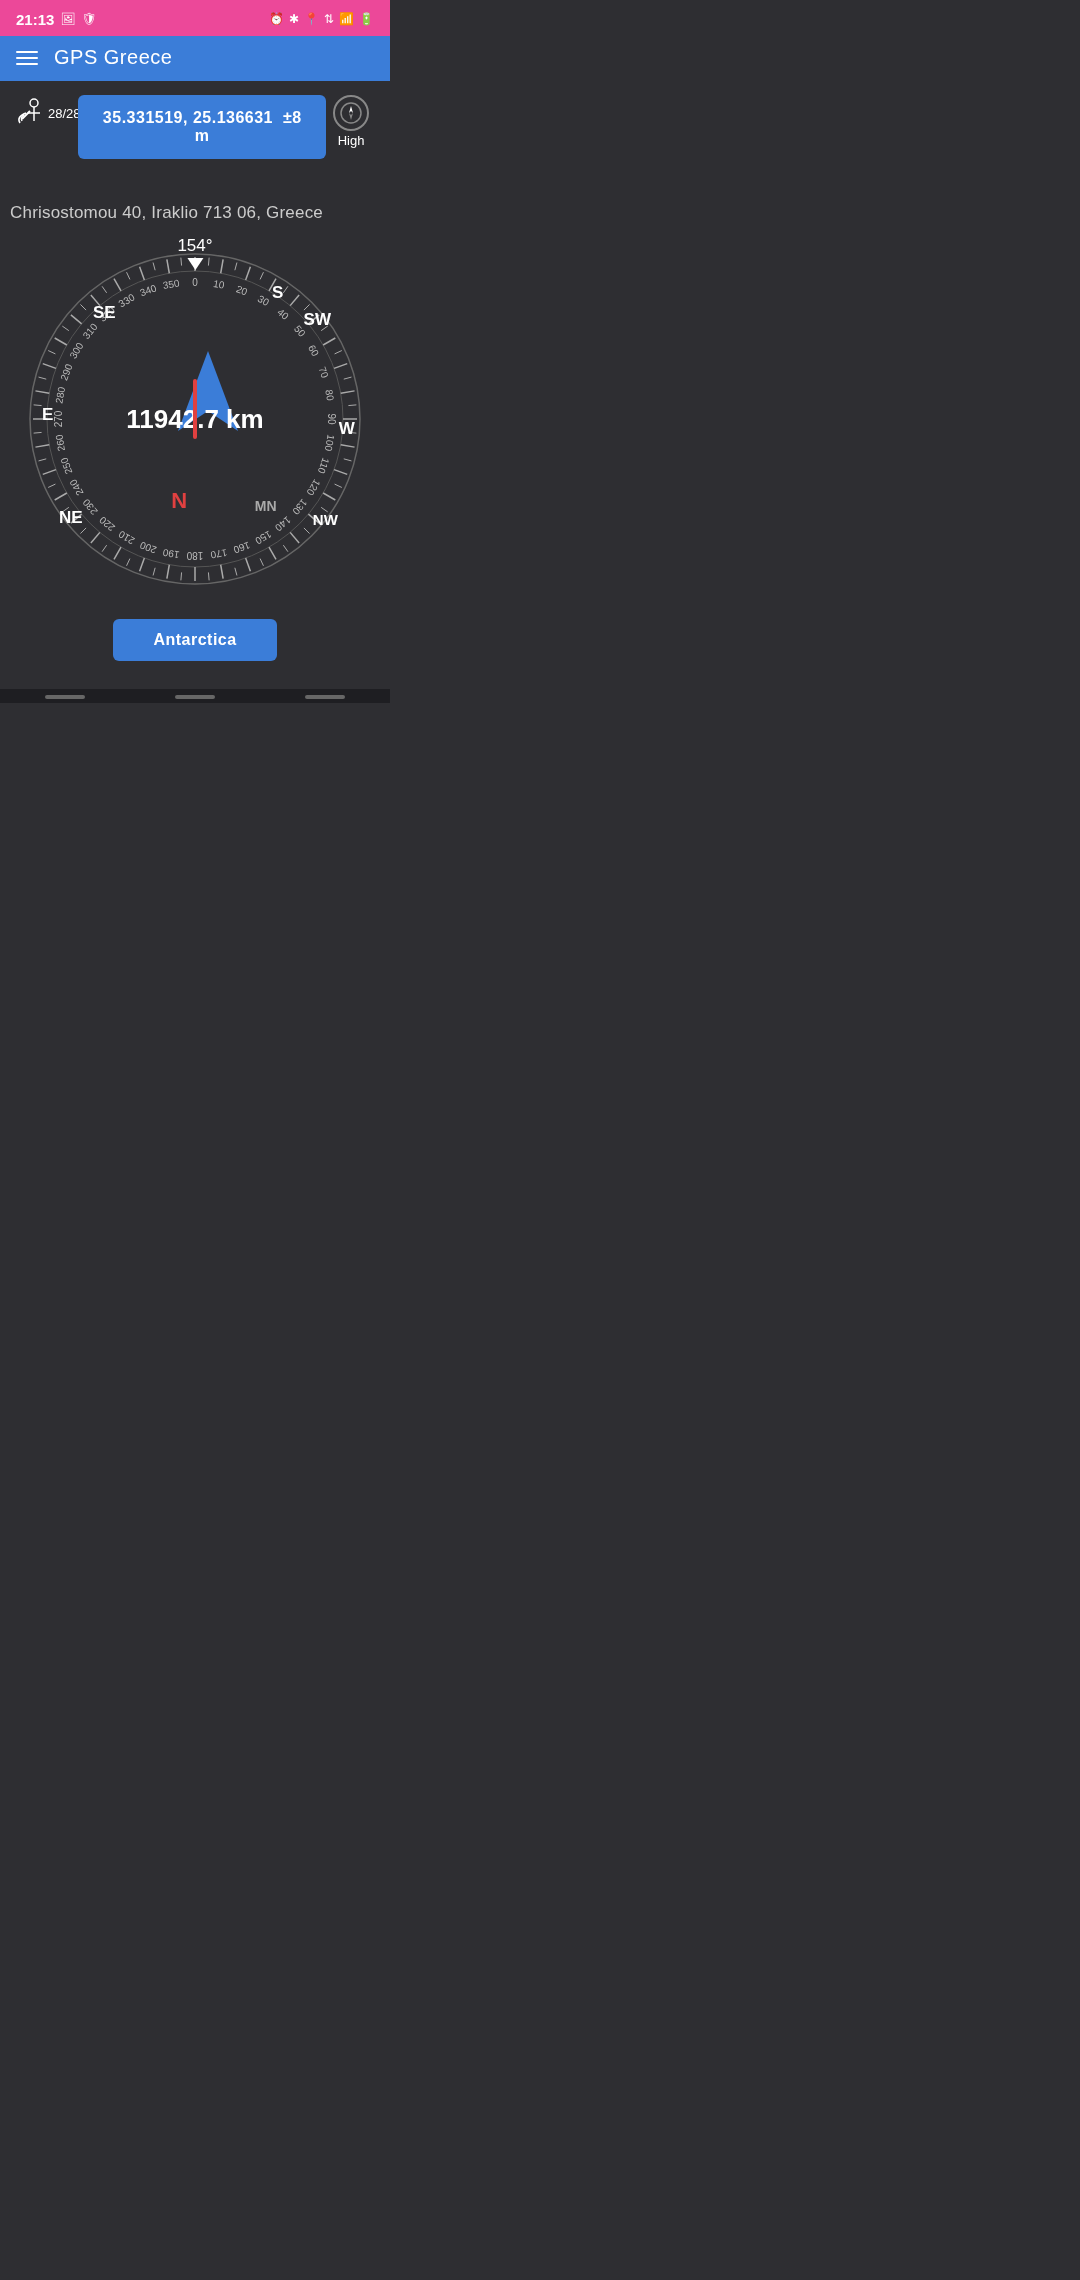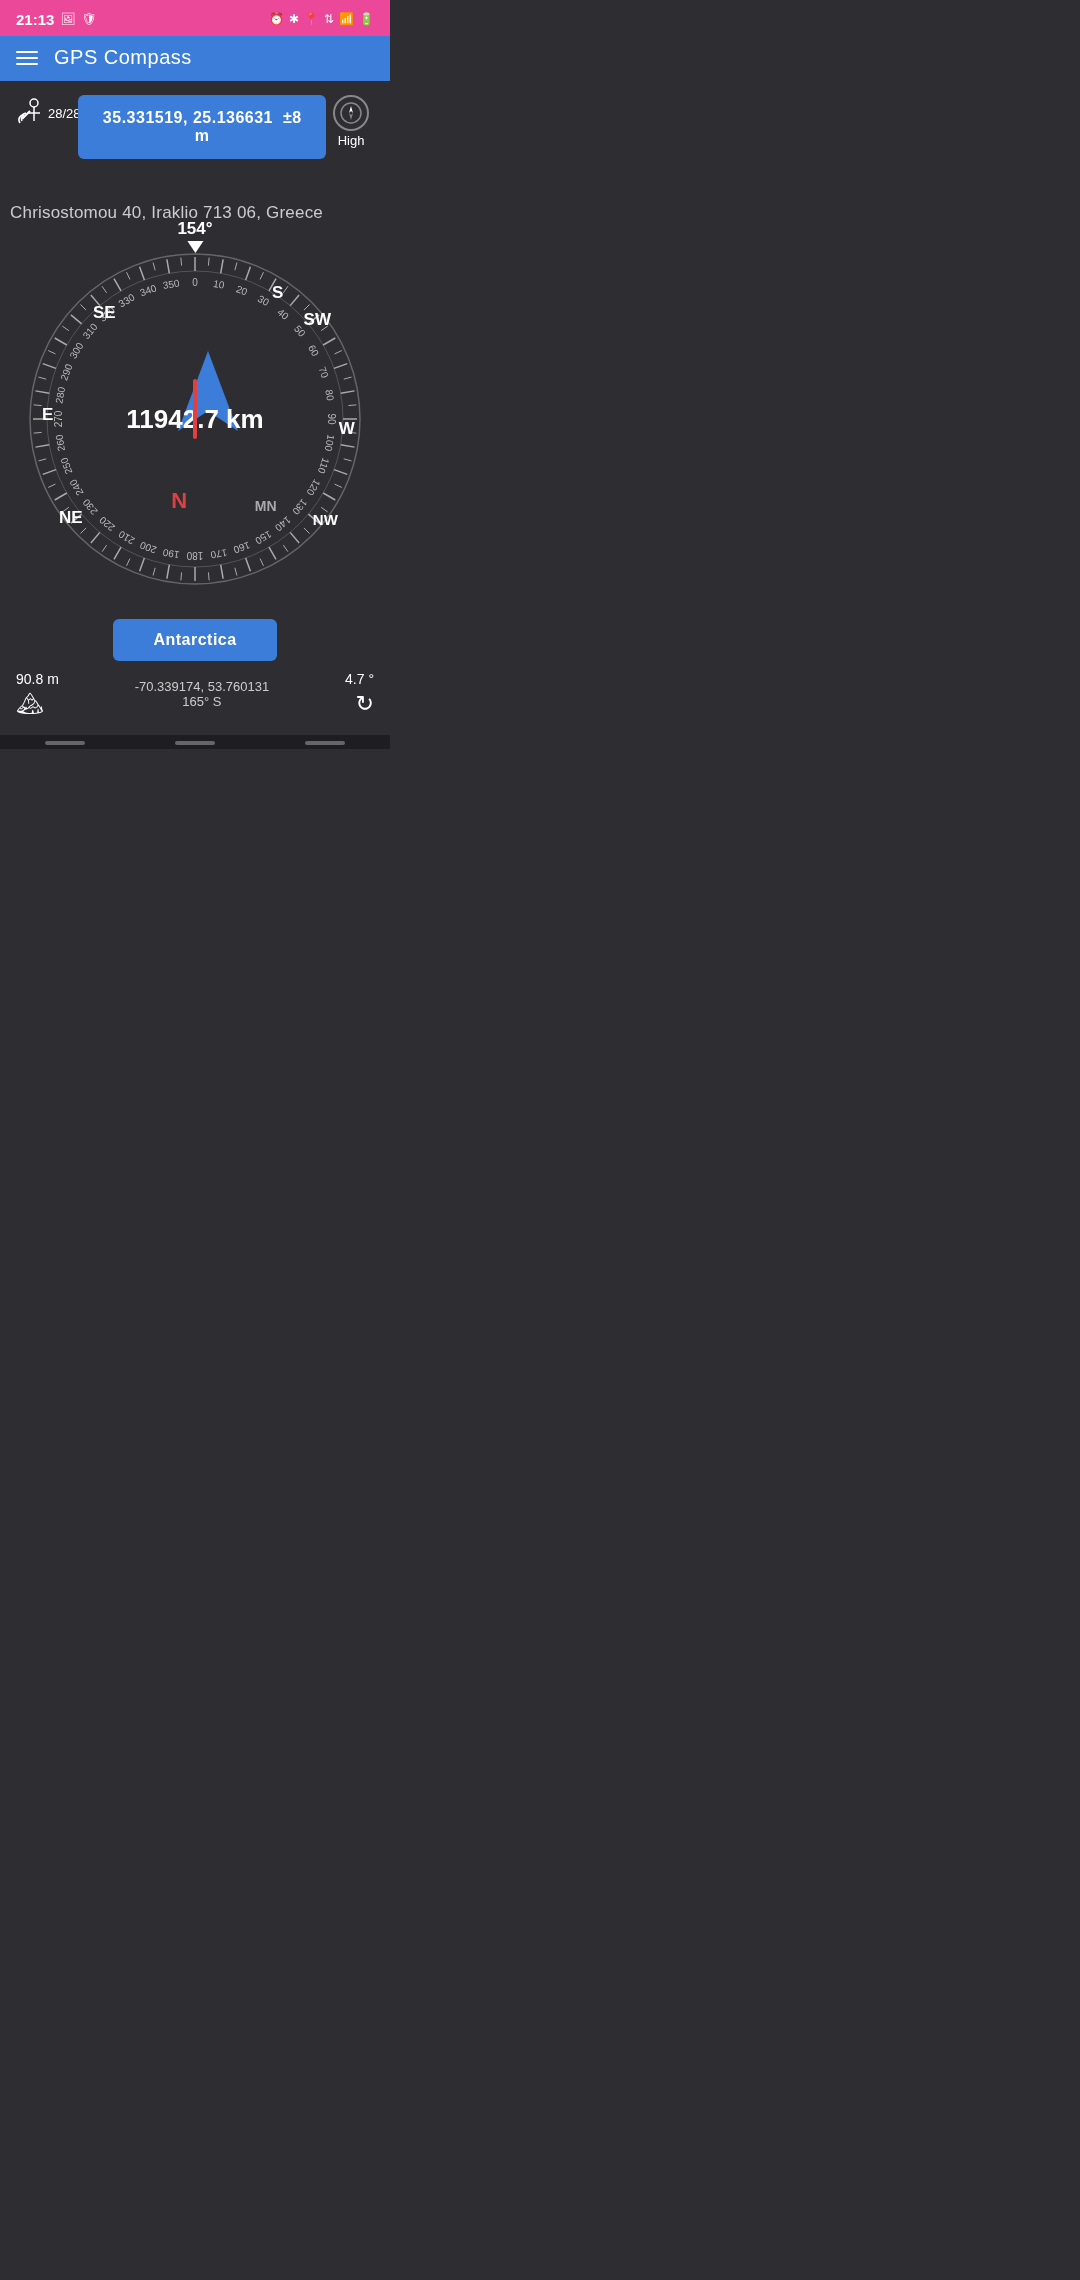--- a/index.html
+++ b/index.html
@@ -156,22 +156,23 @@
       top: -20px;
       left: 50%;
       transform: translateX(-50%);
       display: flex;
       flex-direction: column;
       align-items: center;
       z-index: 10;
     }
     .degree-value {
       font-size: 17px;
-      font-weight: bold;
-      color: #fff;
+      font-weight: normal;
+      color: #fff;
+      margin-top: 17px;
     }
     .degree-triangle {
       width: 0;
       height: 0;
       border-left: 8px solid transparent;
       border-right: 8px solid transparent;
       border-top: 12px solid #fff;
       margin-top: 2px;
     }
 
@@ -314,21 +315,21 @@
     <span class="status-icon">🔋</span>
   </div>
 </div>
 
 <div class="top-bar">
   <div class="hamburger">
     <span></span>
       <span></span>
       <span></span>
   </div>
-  <span class="app-title">GPS  Compass</span>
+  <span class="app-title">GPS  Greece</span>
 </div>
 
 <div class="info-row">
   <div class="satellite-info">
     <span class="satellite-icon">
       
       <svg width="32" height="32" viewBox="0 0 32 32" fill="none">
         <circle cx="20" cy="8" r="4" fill="none" stroke="#fff" stroke-width="1.5"></circle>
         <line x1="20" y1="12" x2="20" y2="26" stroke="#fff" stroke-width="1.5"></line>
         <line x1="14" y1="18" x2="26" y2="18" stroke="#fff" stroke-width="1.5"></line>
@@ -524,35 +525,19 @@
     <div class="north-needle"></div>
 
   </div>
 </div>
 
 <div class="spacer"></div>
 
 <div class="bottom-area">
   <button class="destination-btn">Antarctica</button>
 
-  <div class="bottom-info-row">
-    <div class="bottom-left">
-      <span class="elev-value">90.8  m</span>
-      <span class="terrain-icon">🏔</span>
-    </div>
-
-    <div class="bottom-center">
-      <div class="dest-coords">-70.339174,  53.760131</div>
-      <div class="dest-bearing">165°  S</div>
-    </div>
-
-    <div class="bottom-right">
-      <span class="speed-deg">4.7  °</span>
-      <span class="refresh-icon">↻</span>
-    </div>
-  </div>
 </div>
 
 <div class="nav-bar">
   <div class="nav-bar-item"></div>
   <div class="nav-bar-item"></div>
   <div class="nav-bar-item"></div>
 </div>
 
 </body></html>

